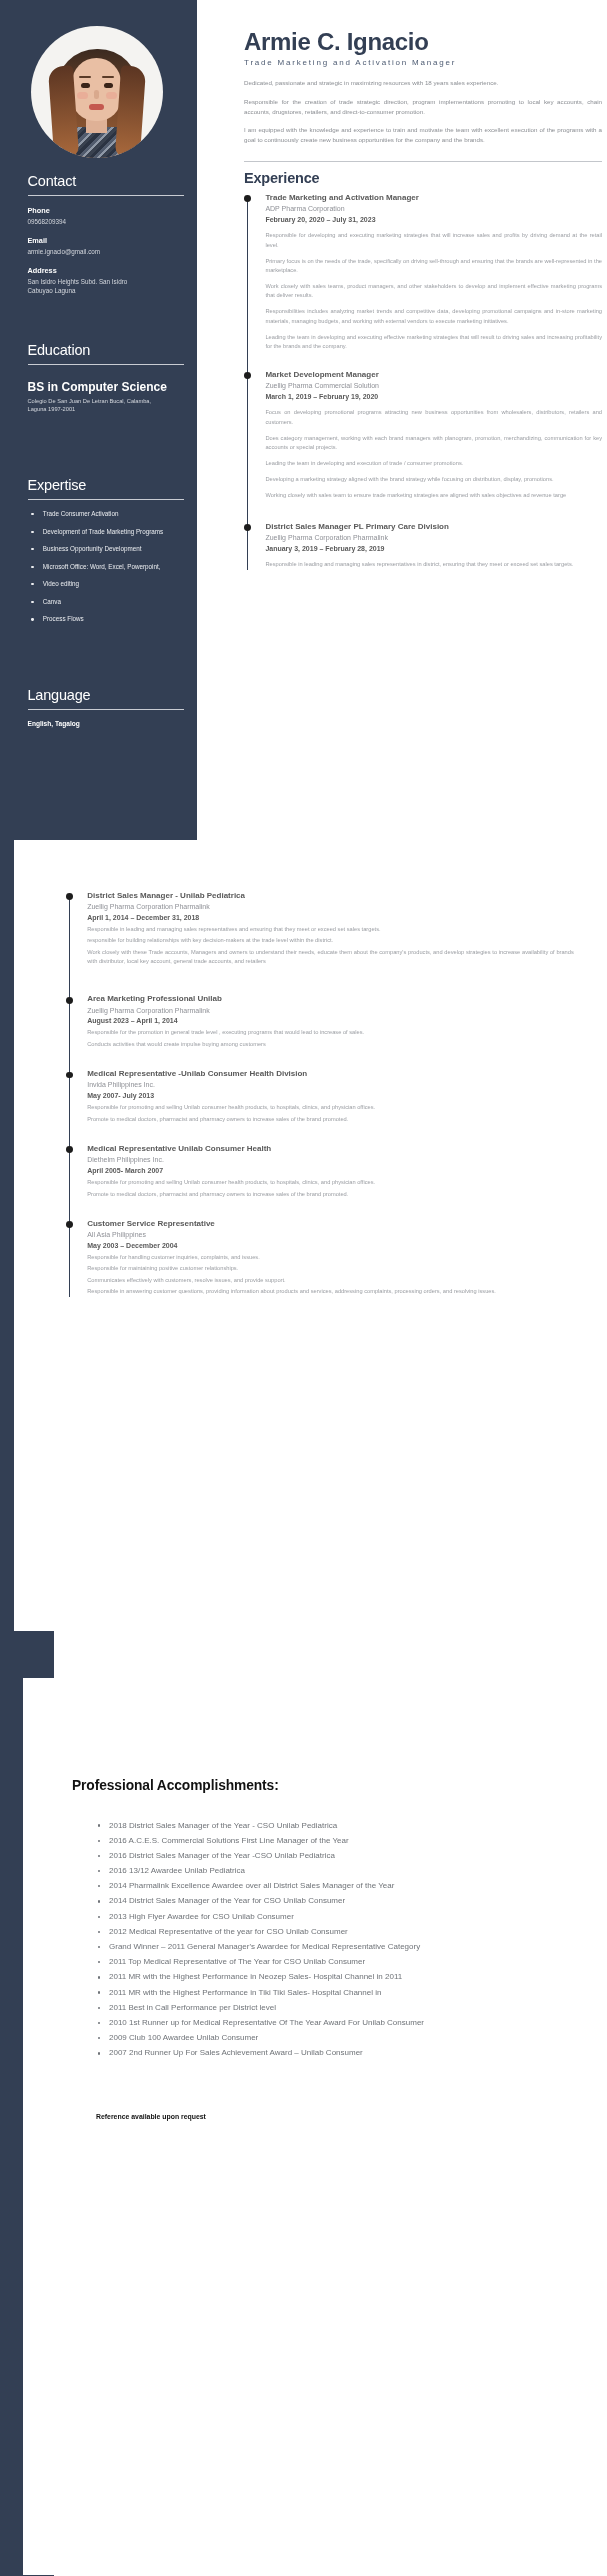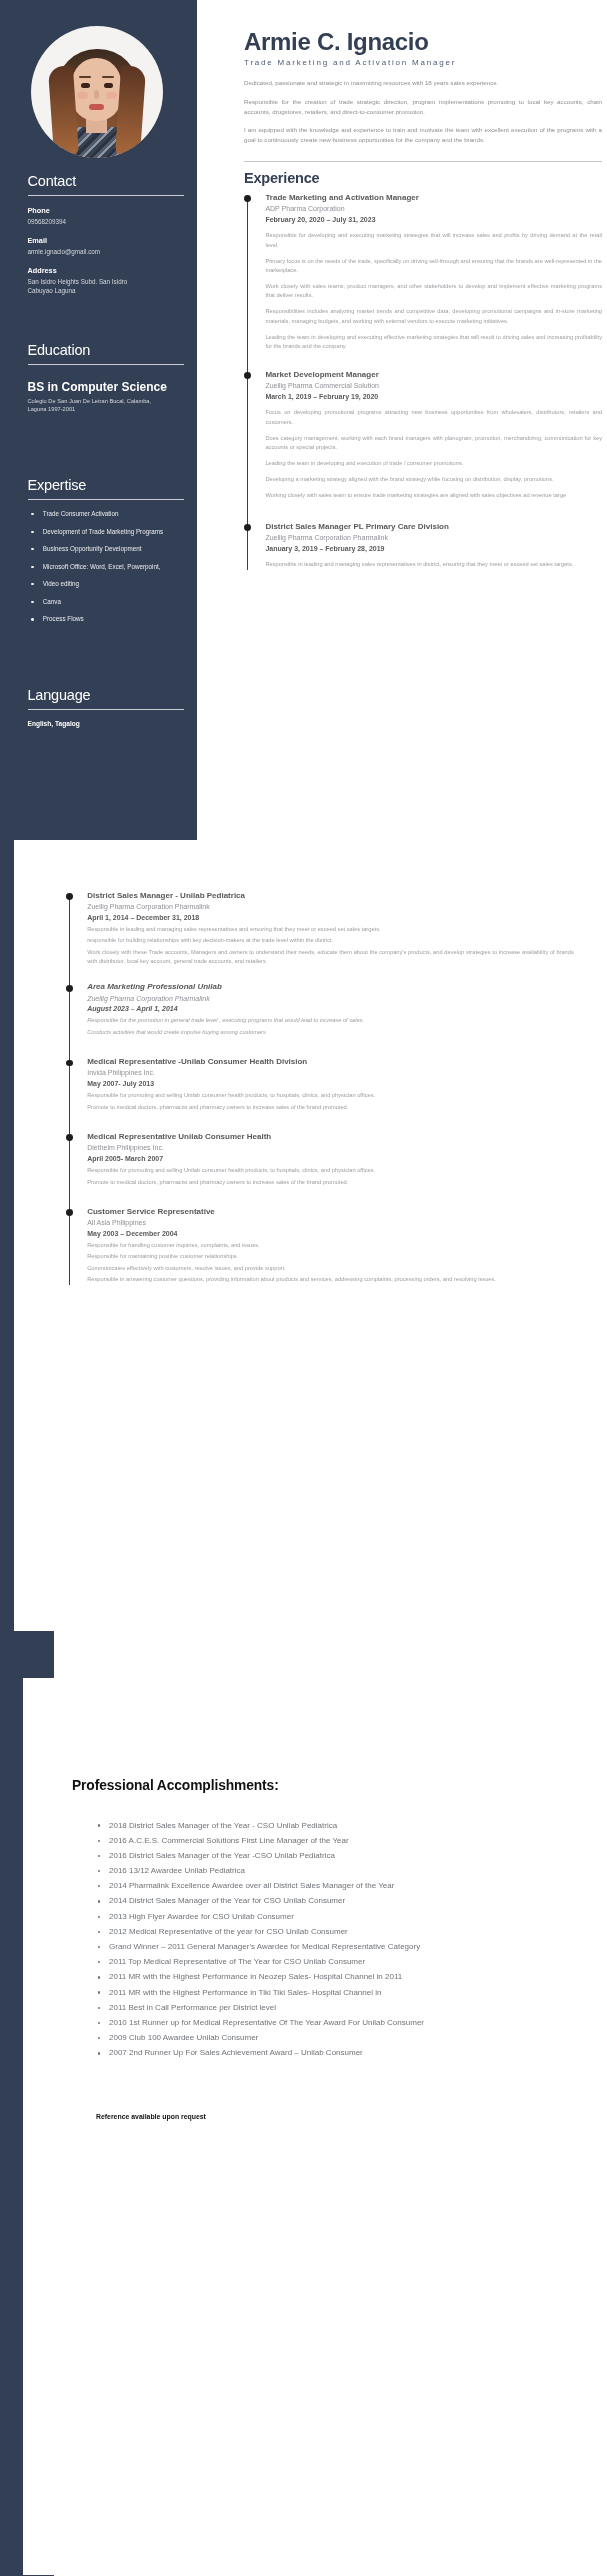--- a/index.html
+++ b/index.html
@@ -347,21 +347,21 @@
             <div class="job-title">District Sales Manager - Unilab Pediatrica</div>
             <div class="job-co">Zuellig Pharma Corporation Pharmalink</div>
             <div class="job-date">April 1, 2014 – December 31, 2018</div>
             <div class="job-body">
               <p>Responsible in leading and managing sales representatives and ensuring that they meet or exceed set sales targets.</p>
               <p>responsible for building relationships with key decision-makers at the trade level within the district.</p>
               <p>Work closely with these Trade accounts, Managers and owners to understand their needs, educate them about the company's products, and develop strategies to increase availability of brands with distributor, local key account, general trade accounts, and  retailers</p>
             </div>
           </div>
 
-          <div class="job" style="margin-top:16px;font-style:italic;">
+          <div class="job" style="margin-top:28px;">
             <div class="job-title">Area Marketing Professional  Unilab</div>
             <div class="job-co">Zuellig Pharma Corporation Pharmalink</div>
             <div class="job-date">August 2023  – April 1, 2014</div>
             <div class="job-body">
               <p>Responsible for the promotion in general trade level , executing programs that would lead to increase of sales.</p>
               <p>Conducts activities that would create impulse buying among customers</p>
             </div>
           </div>
 
           <div class="job" style="margin-top:20px;">

